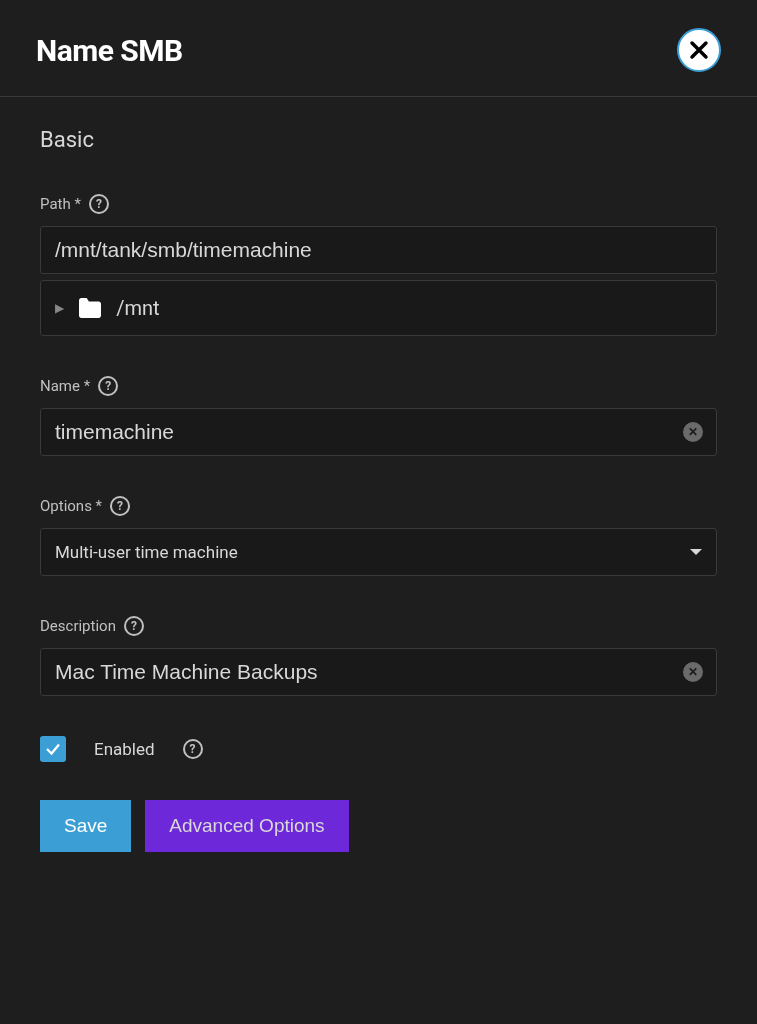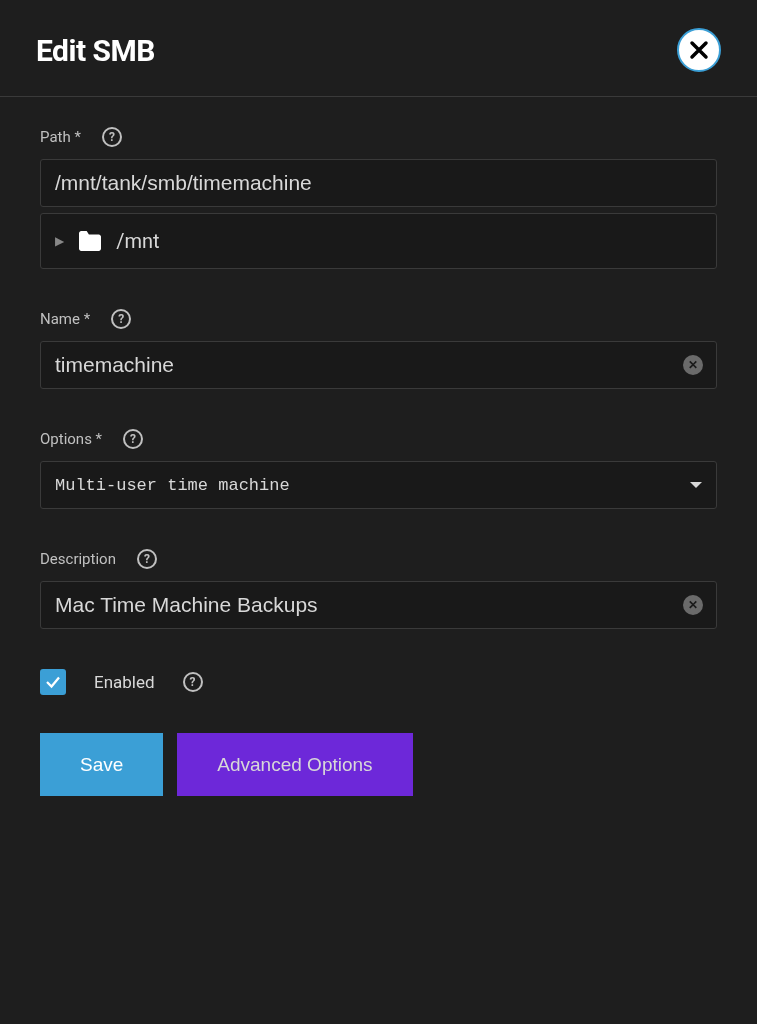--- a/index.html
+++ b/index.html
@@ -58,21 +58,21 @@
       font-weight: 400;
       color: #d8d8d8;
       margin-bottom: 42px;
     }
     .field {
       margin-bottom: 40px;
     }
     .field-label {
       display: flex;
       align-items: center;
-      gap: 21px;
+      gap: 8px;
       font-size: 15px;
       color: #c0c0c0;
       margin-bottom: 12px;
     }
     .help-icon {
       width: 20px;
       height: 20px;
       border: 2px solid #c0c0c0;
       border-radius: 50%;
       display: inline-flex;
@@ -136,21 +136,20 @@
       height: 22px;
       fill: #ffffff;
     }
     .tree-label {
       font-size: 20px;
       color: #d8d8d8;
     }
     .select-wrapper {
       position: relative;
       width: 100%;
-      font-family: Liberation Mono, monospace;
     }
     .select-display {
       width: 100%;
       height: 48px;
       background: #191919;
       border: 1px solid #3a3a3a;
       border-radius: 3px;
       padding: 0 14px;
       color: #d8d8d8;
       font-size: 17px;
@@ -191,22 +190,22 @@
     }
     .checkbox-label {
       font-size: 17px;
       color: #d8d8d8;
     }
     .button-row {
       display: flex;
       gap: 14px;
     }
     .btn {
-      height: 63px;
-      padding: 0 40px;
+      height: 52px;
+      padding: 0 24px;
       border: none;
       font-size: 19px;
       cursor: pointer;
       display: flex;
       align-items: center;
       justify-content: center;
     }
     .btn-primary {
       background: #3b9fd6;
       color: #ffffff;
@@ -217,29 +216,30 @@
     }
     .input-with-clear {
       padding-right: 44px;
     }
   </style>
 </head>
 <body>
 
 <div class="panel">
   <div class="header">
-    <h1 class="header-title">Edit SMB</h1>
+    <h1 class="header-title">Name SMB</h1>
     <div class="close-btn">
       <svg viewBox="0 0 24 24">
         <path d="M5 5 L19 19 M19 5 L5 19" stroke="#000" stroke-width="3.5" stroke-linecap="round"></path>
       </svg>
     </div>
   </div>
 
   <div class="content">
+    <div class="section-title">Basic</div>
 
     <div class="field">
       <div class="field-label">
         <span>Path *</span>
         <span class="help-icon">?</span>
       </div>
       <input class="text-input" type="text" value="/mnt/tank/smb/timemachine" style="">
       <div class="tree-row">
         <span class="tree-toggle">▶</span>
         <svg class="folder-icon" viewBox="0 0 24 20">

